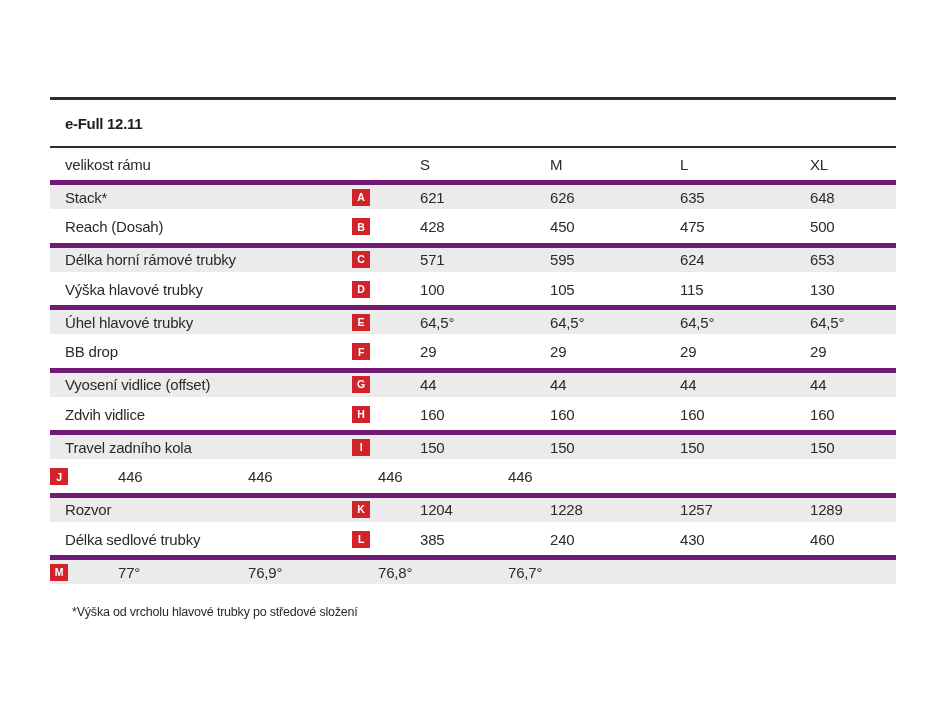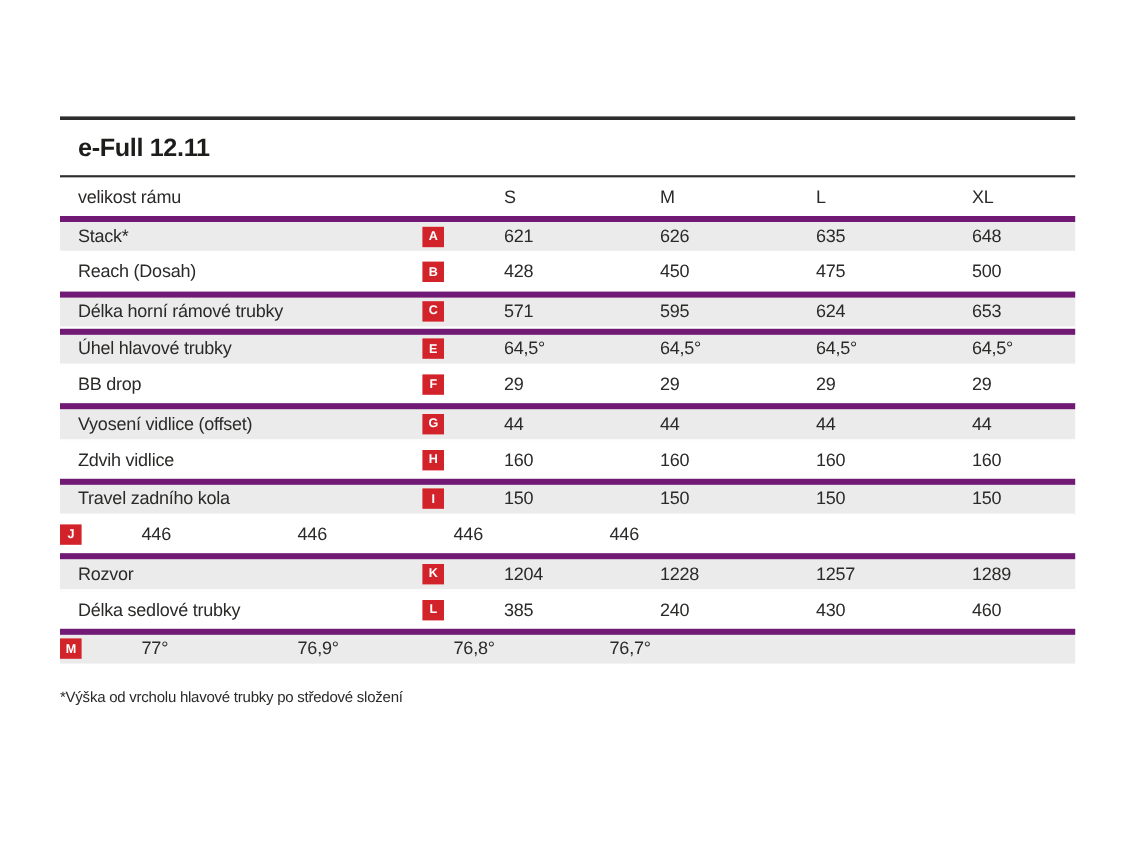--- a/index.html
+++ b/index.html
@@ -26,21 +26,21 @@
     position: absolute;
     left: 50px;
     top: 97px;
     width: 846px;
   }
   .rule-top { border-top: 3px solid var(--rule-dark); }
   .rule-mid { border-top: 2px solid var(--rule-dark); }
   .title {
     margin: 0;
     padding: 11px 0 10px 15px;
-    font-size: 21px;
+    font-size: 15px;
     line-height: 25px;
     font-weight: bold;
     letter-spacing: -0.3px;
     color: #1d1d1b;
     font-stretch: condensed;
   }
   .row {
     display: flex;
     align-items: center;
     height: 31.25px;
@@ -72,21 +72,21 @@
     height: 17px;
     background: var(--badge-red);
     color: #ffffff;
     font-size: 10.5px;
     font-weight: bold;
     line-height: 1;
   }
   .cell.val { width: 130px; }
   .cell.val:last-child { flex: 1 1 auto; width: auto; }
   .footnote {
-    margin: 19px 0 0 0;
+    margin: 19px 0 0 22px;
     font-size: 12.5px;
     letter-spacing: -0.2px;
     color: #2b2a29;
   }
 </style>
 </head>
 <body>
 
 <div class="page">
   <div class="rule-top"></div>
@@ -126,20 +126,30 @@
       <div class="row alt">
         <div class="cell label">Délka horní rámové trubky</div>
         <div class="cell badge-cell">
           <span class="badge">C</span>
         </div>
         <div class="cell val">571</div>
         <div class="cell val">595</div>
         <div class="cell val">624</div>
         <div class="cell val">653</div>
       </div>
+      <div class="row">
+        <div class="cell label">Výška hlavové trubky</div>
+        <div class="cell badge-cell">
+          <span class="badge">D</span>
+        </div>
+        <div class="cell val">100</div>
+        <div class="cell val">105</div>
+        <div class="cell val">115</div>
+        <div class="cell val">130</div>
+      </div>
       <div class="row alt">
         <div class="cell label">Úhel hlavové trubky</div>
         <div class="cell badge-cell">
           <span class="badge">E</span>
         </div>
         <div class="cell val">64,5°</div>
         <div class="cell val">64,5°</div>
         <div class="cell val">64,5°</div>
         <div class="cell val">64,5°</div>
       </div>

